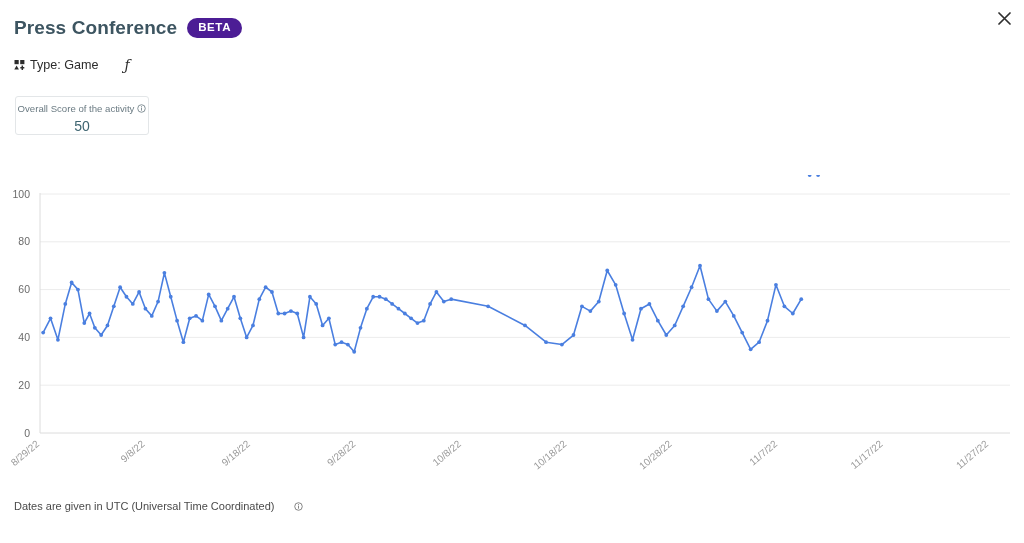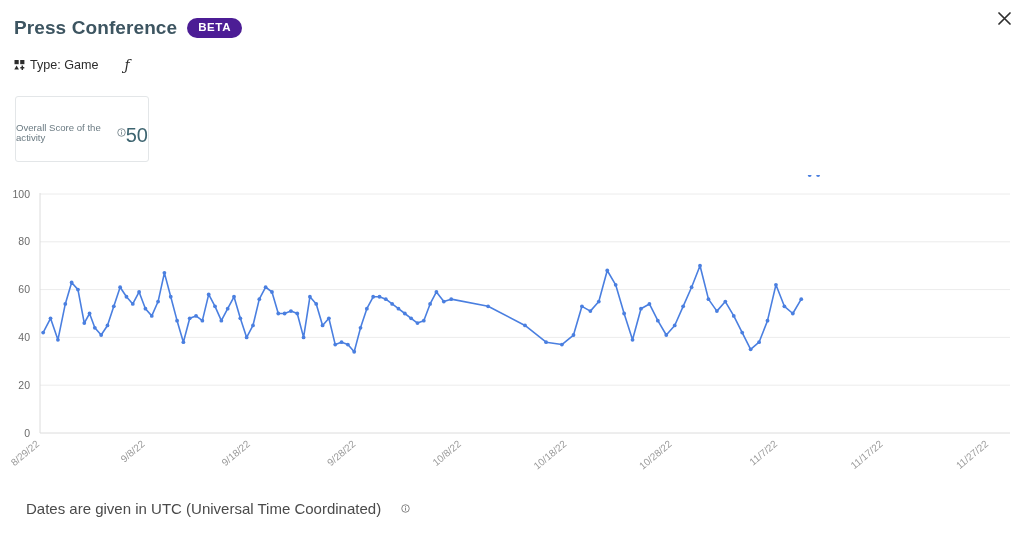--- a/index.html
+++ b/index.html
@@ -25,42 +25,42 @@
 
   
   .meta-row{position:absolute;left:14px;top:57px;display:flex;align-items:center;}
   .meta-item{display:flex;align-items:flex-end;font-size:12.6px;color:#2c2c2c;}
   .meta-item.second{margin-left:26px;}
   .grid-icon{display:inline-block;margin-right:3px;line-height:0;}
   .fn-icon{font-family:"DejaVu Serif",serif;font-style:italic;font-size:14px;margin-right:6px;color:#2c2c2c;}
 
   
   .score-card{
-    position:absolute;left:15px;top:96px;width:134px;height:66px;
+    position:absolute;left:15px;top:96px;width:134px;height:39px;
     border:1px solid #e3e6e8;border-radius:3px;background:#fff;
-    display:flex;align-items:center;justify-content:flex-start;
+    display:flex;flex-direction:column;align-items:center;justify-content:flex-start;
     padding-top:7px;box-sizing:border-box;
   }
   .score-label{font-size:9.6px;color:#6a7a82;display:flex;align-items:center;gap:3px;line-height:1;}
   .info-dot{display:inline-block;}
-  .score-value{font-size:20px;color:#3d6470;margin-top:5px;line-height:1;font-weight:400;text-align:right;}
+  .score-value{font-size:14px;color:#3d6470;margin-top:5px;line-height:1;font-weight:400;text-align:right;}
 
   
   .chart-wrap{position:absolute;left:0;top:175px;width:1024px;height:300px;}
   svg{display:block;}
   .gridline{stroke:#ececec;stroke-width:1;}
   .axis-base{stroke:#dcdcdc;stroke-width:1;}
   .ytick{font-size:10.5px;fill:#6b6b6b;text-anchor:end;}
   .xtick{font-size:10px;fill:#9a9a9a;}
   .series-line{fill:none;stroke:#4a7fe0;stroke-width:1.6;stroke-linejoin:round;stroke-linecap:round;}
   .series-dot{fill:#4a7fe0;}
 
   
   .footer-note{
-    position:absolute;left:26px;top:500px;font-size:15px;color:#4a4a4a;
+    position:absolute;left:14px;top:500px;font-size:11px;color:#4a4a4a;
     display:flex;align-items:center;gap:20px;
   }
 </style>
 </head>
 <body>
 
 <div class="page">
 
   <div class="title-row">
     <span class="title">Press Conference</span>

